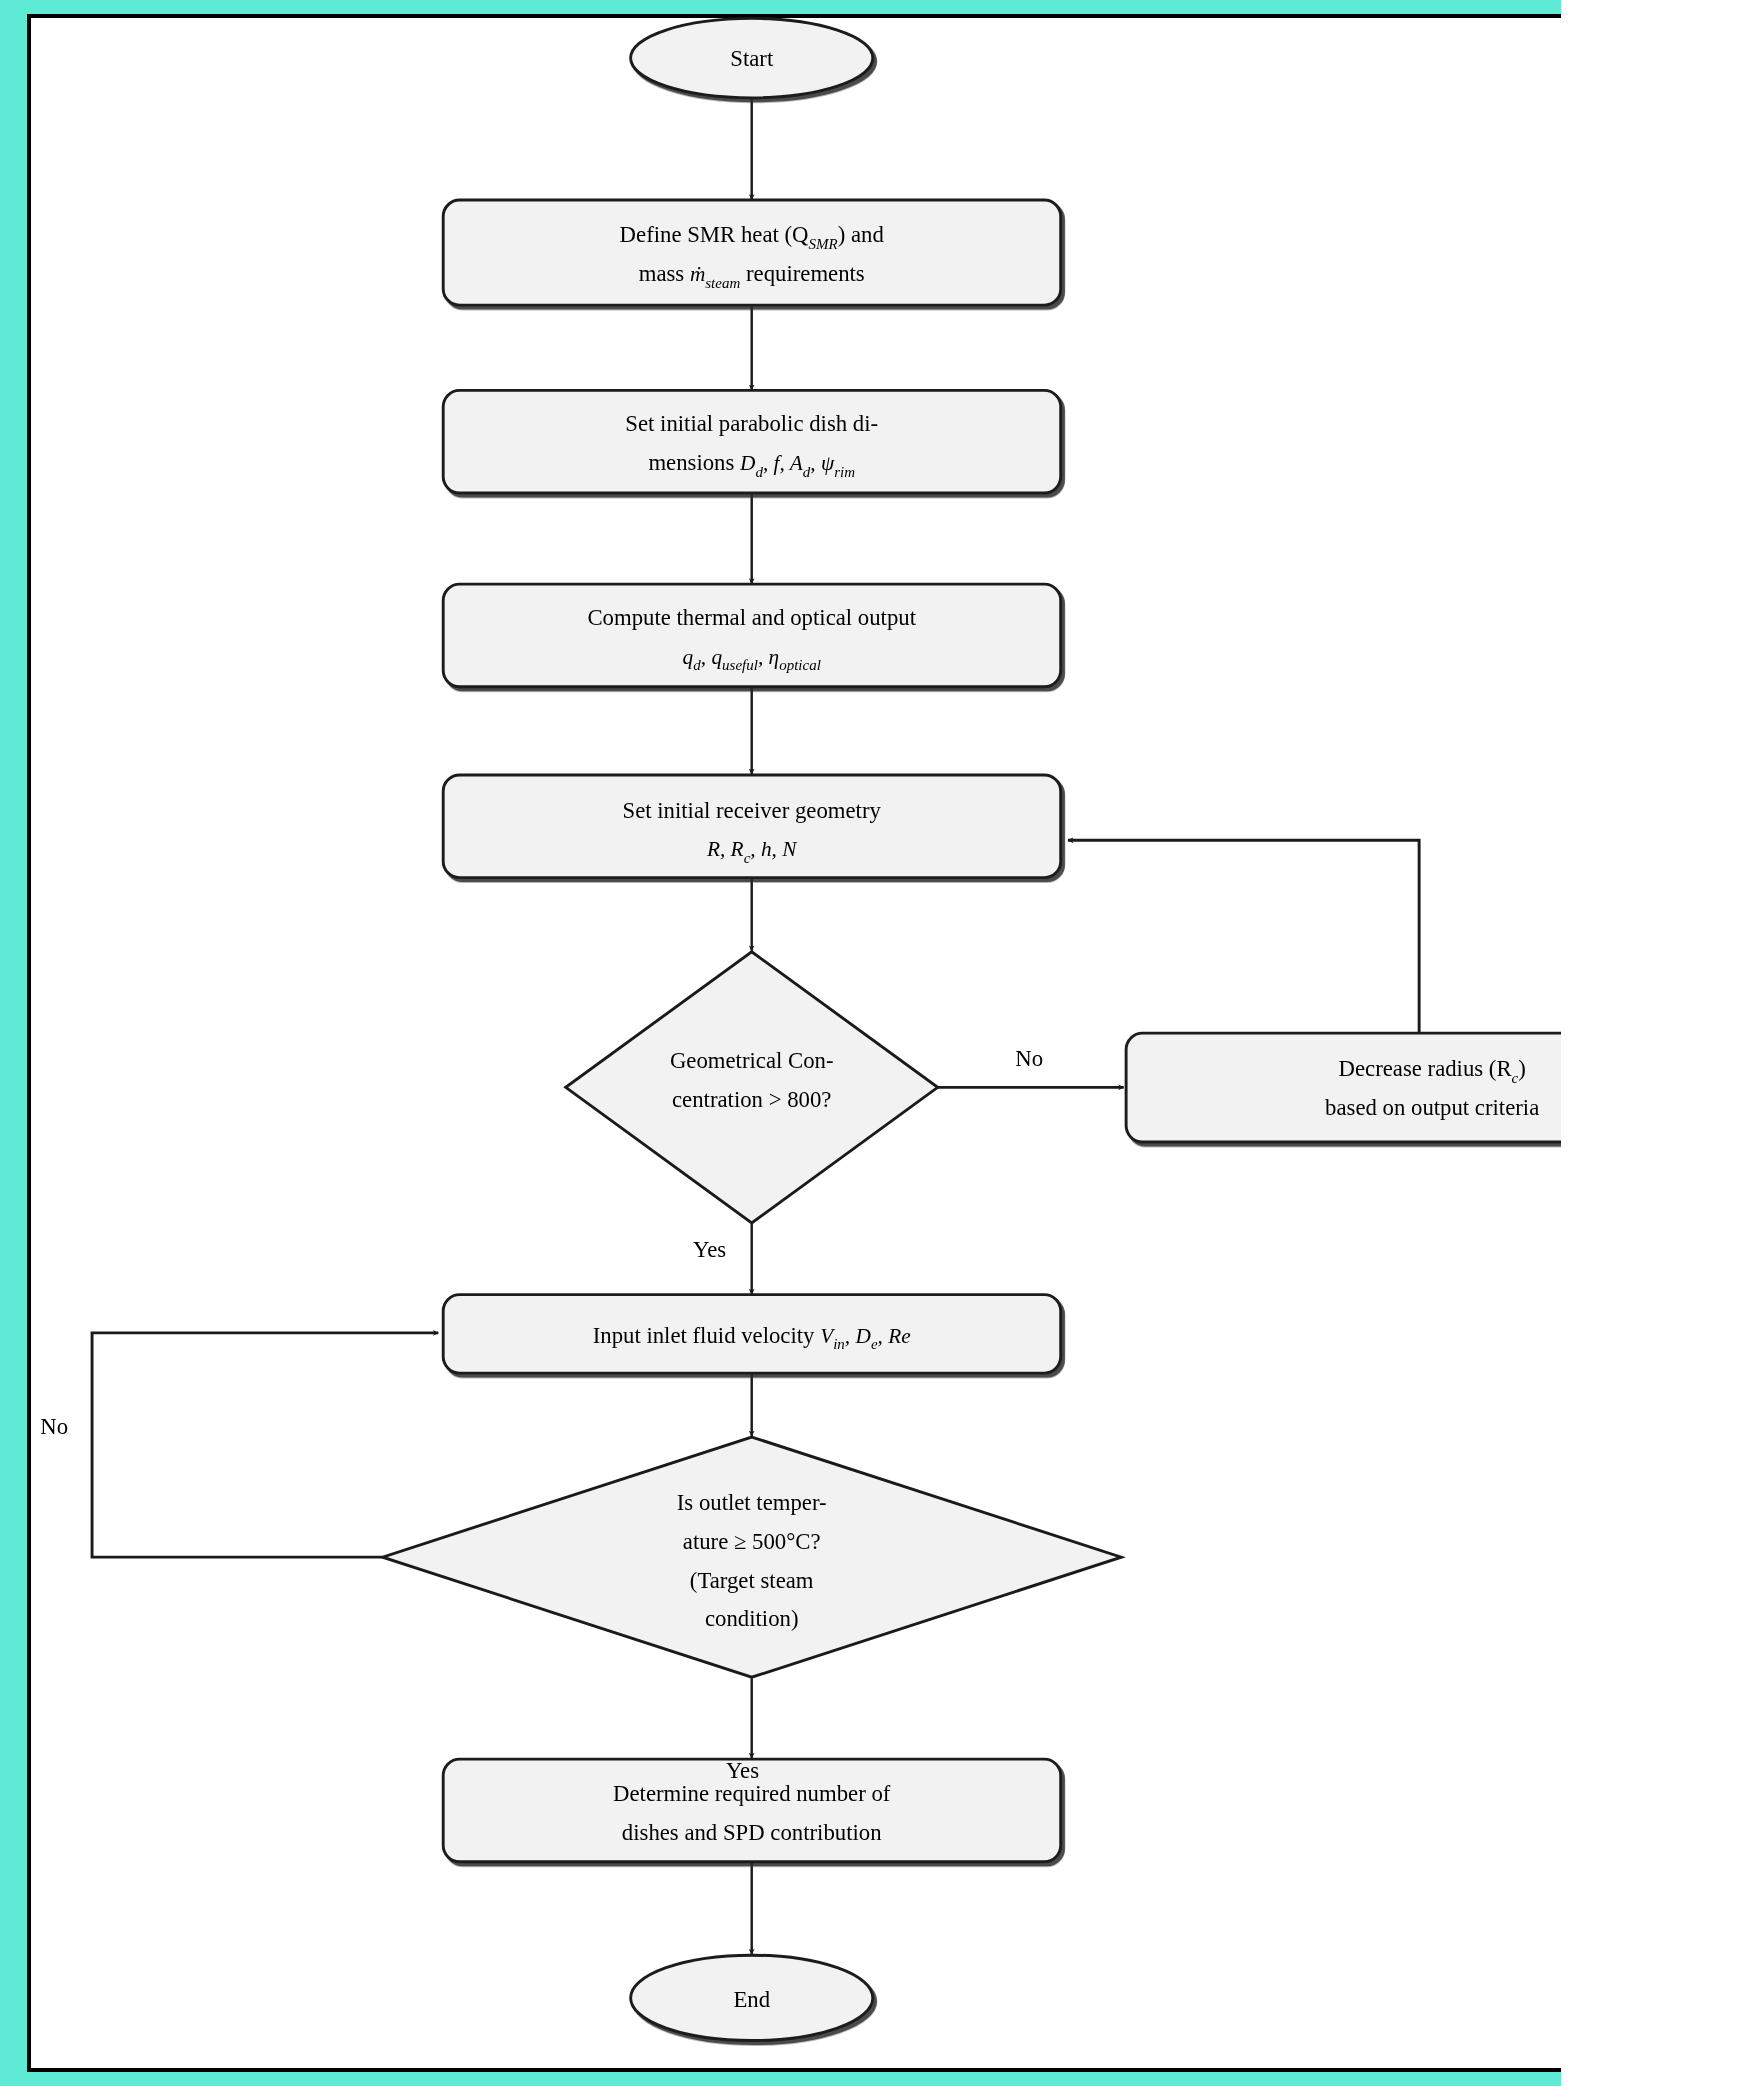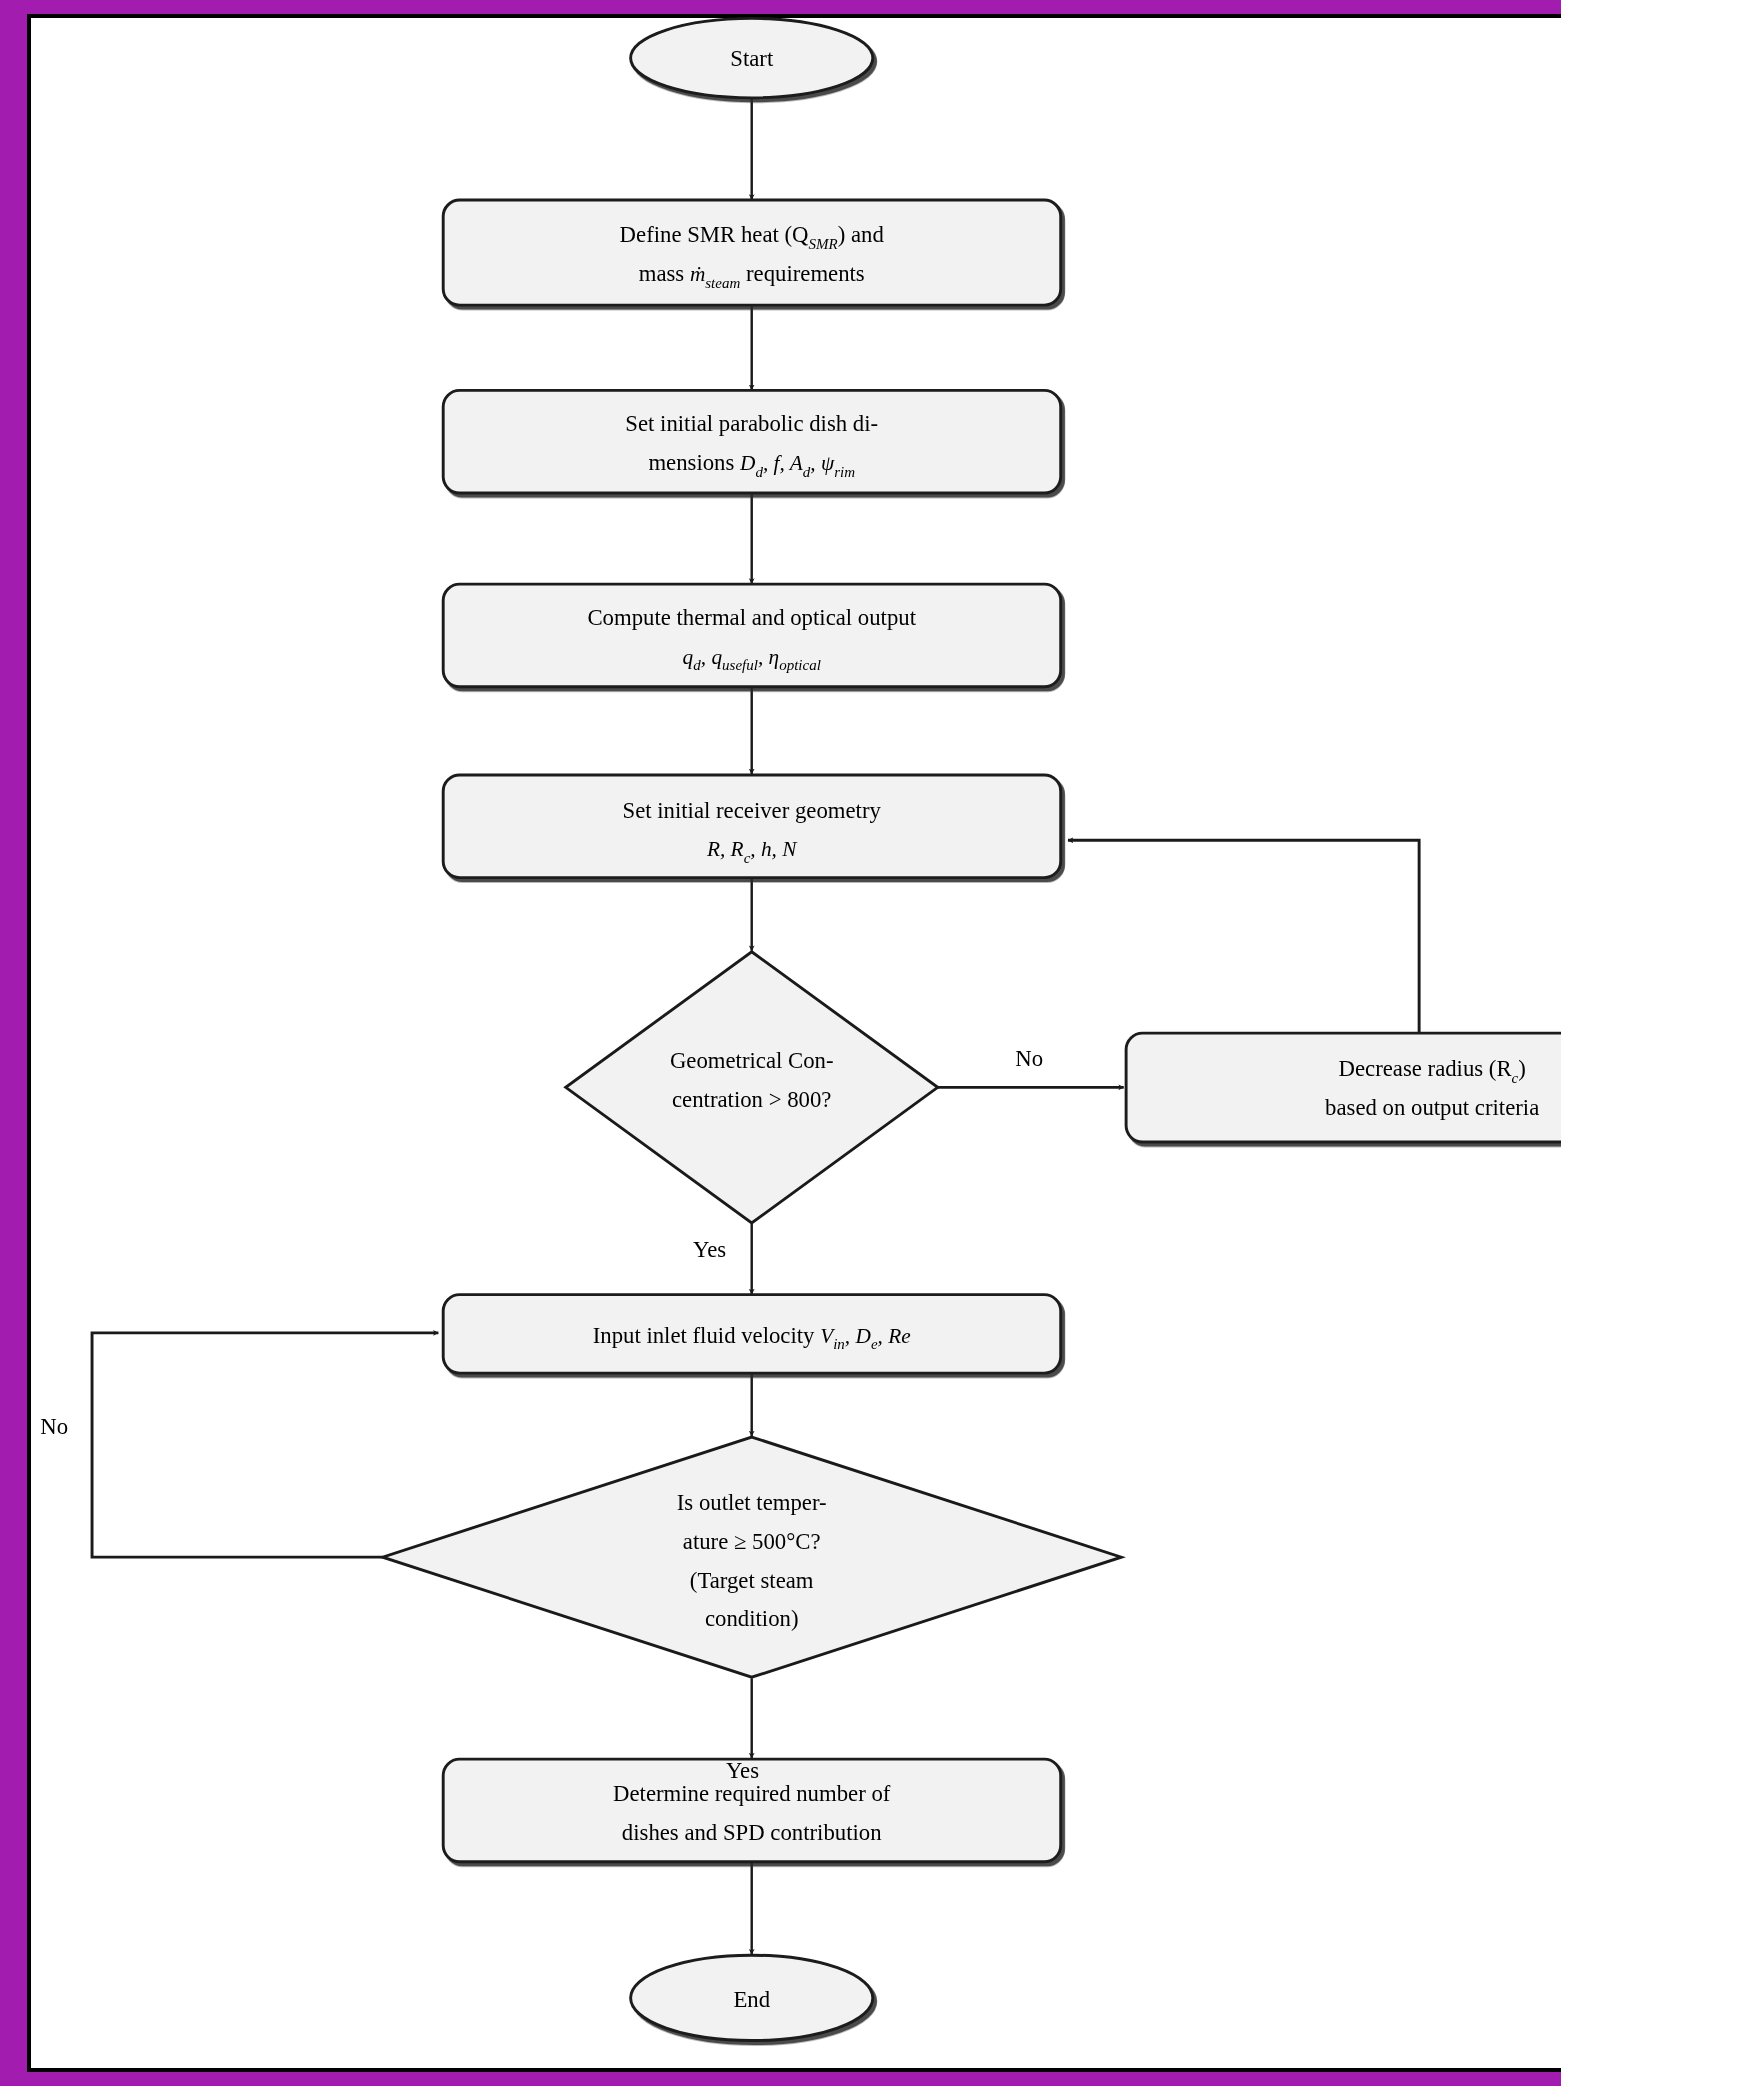--- a/index.html
+++ b/index.html
@@ -1,17 +1,17 @@
 <!DOCTYPE html>
 <html style="font-size:7.7px"><head>
 <meta charset="utf-8">
 <style>
   html,body{margin:0;padding:0;background:#ffffff;}
   body{font-family:"Liberation Serif",serif;}
-  #page{position:relative;width:1561px;height:2087px;background:#a21caf;overflow:hidden;}
+  #page{position:relative;width:1561px;height:2087px;background:#5eead4;overflow:hidden;}
   #frame{position:absolute;left:27px;top:13.6px;width:1710px;height:2058px;
          border:4.4px solid #000;box-sizing:border-box;background:#fff;}
   svg#flow{position:absolute;left:0;top:0;width:1764px;height:2087px;}
   .shape-fill{fill:#f2f2f2;}
   .shape-stroke{stroke:#1a1a1a;}
   .node-text{font-family:"Liberation Serif",serif;fill:#000;text-anchor:middle;}
   .t-main{font-size:47px;}
   .t-math{font-size:44px;font-style:italic;}
   .t-sub{font-size:31px;font-style:italic;}
   .t-label{font-size:47px;}

